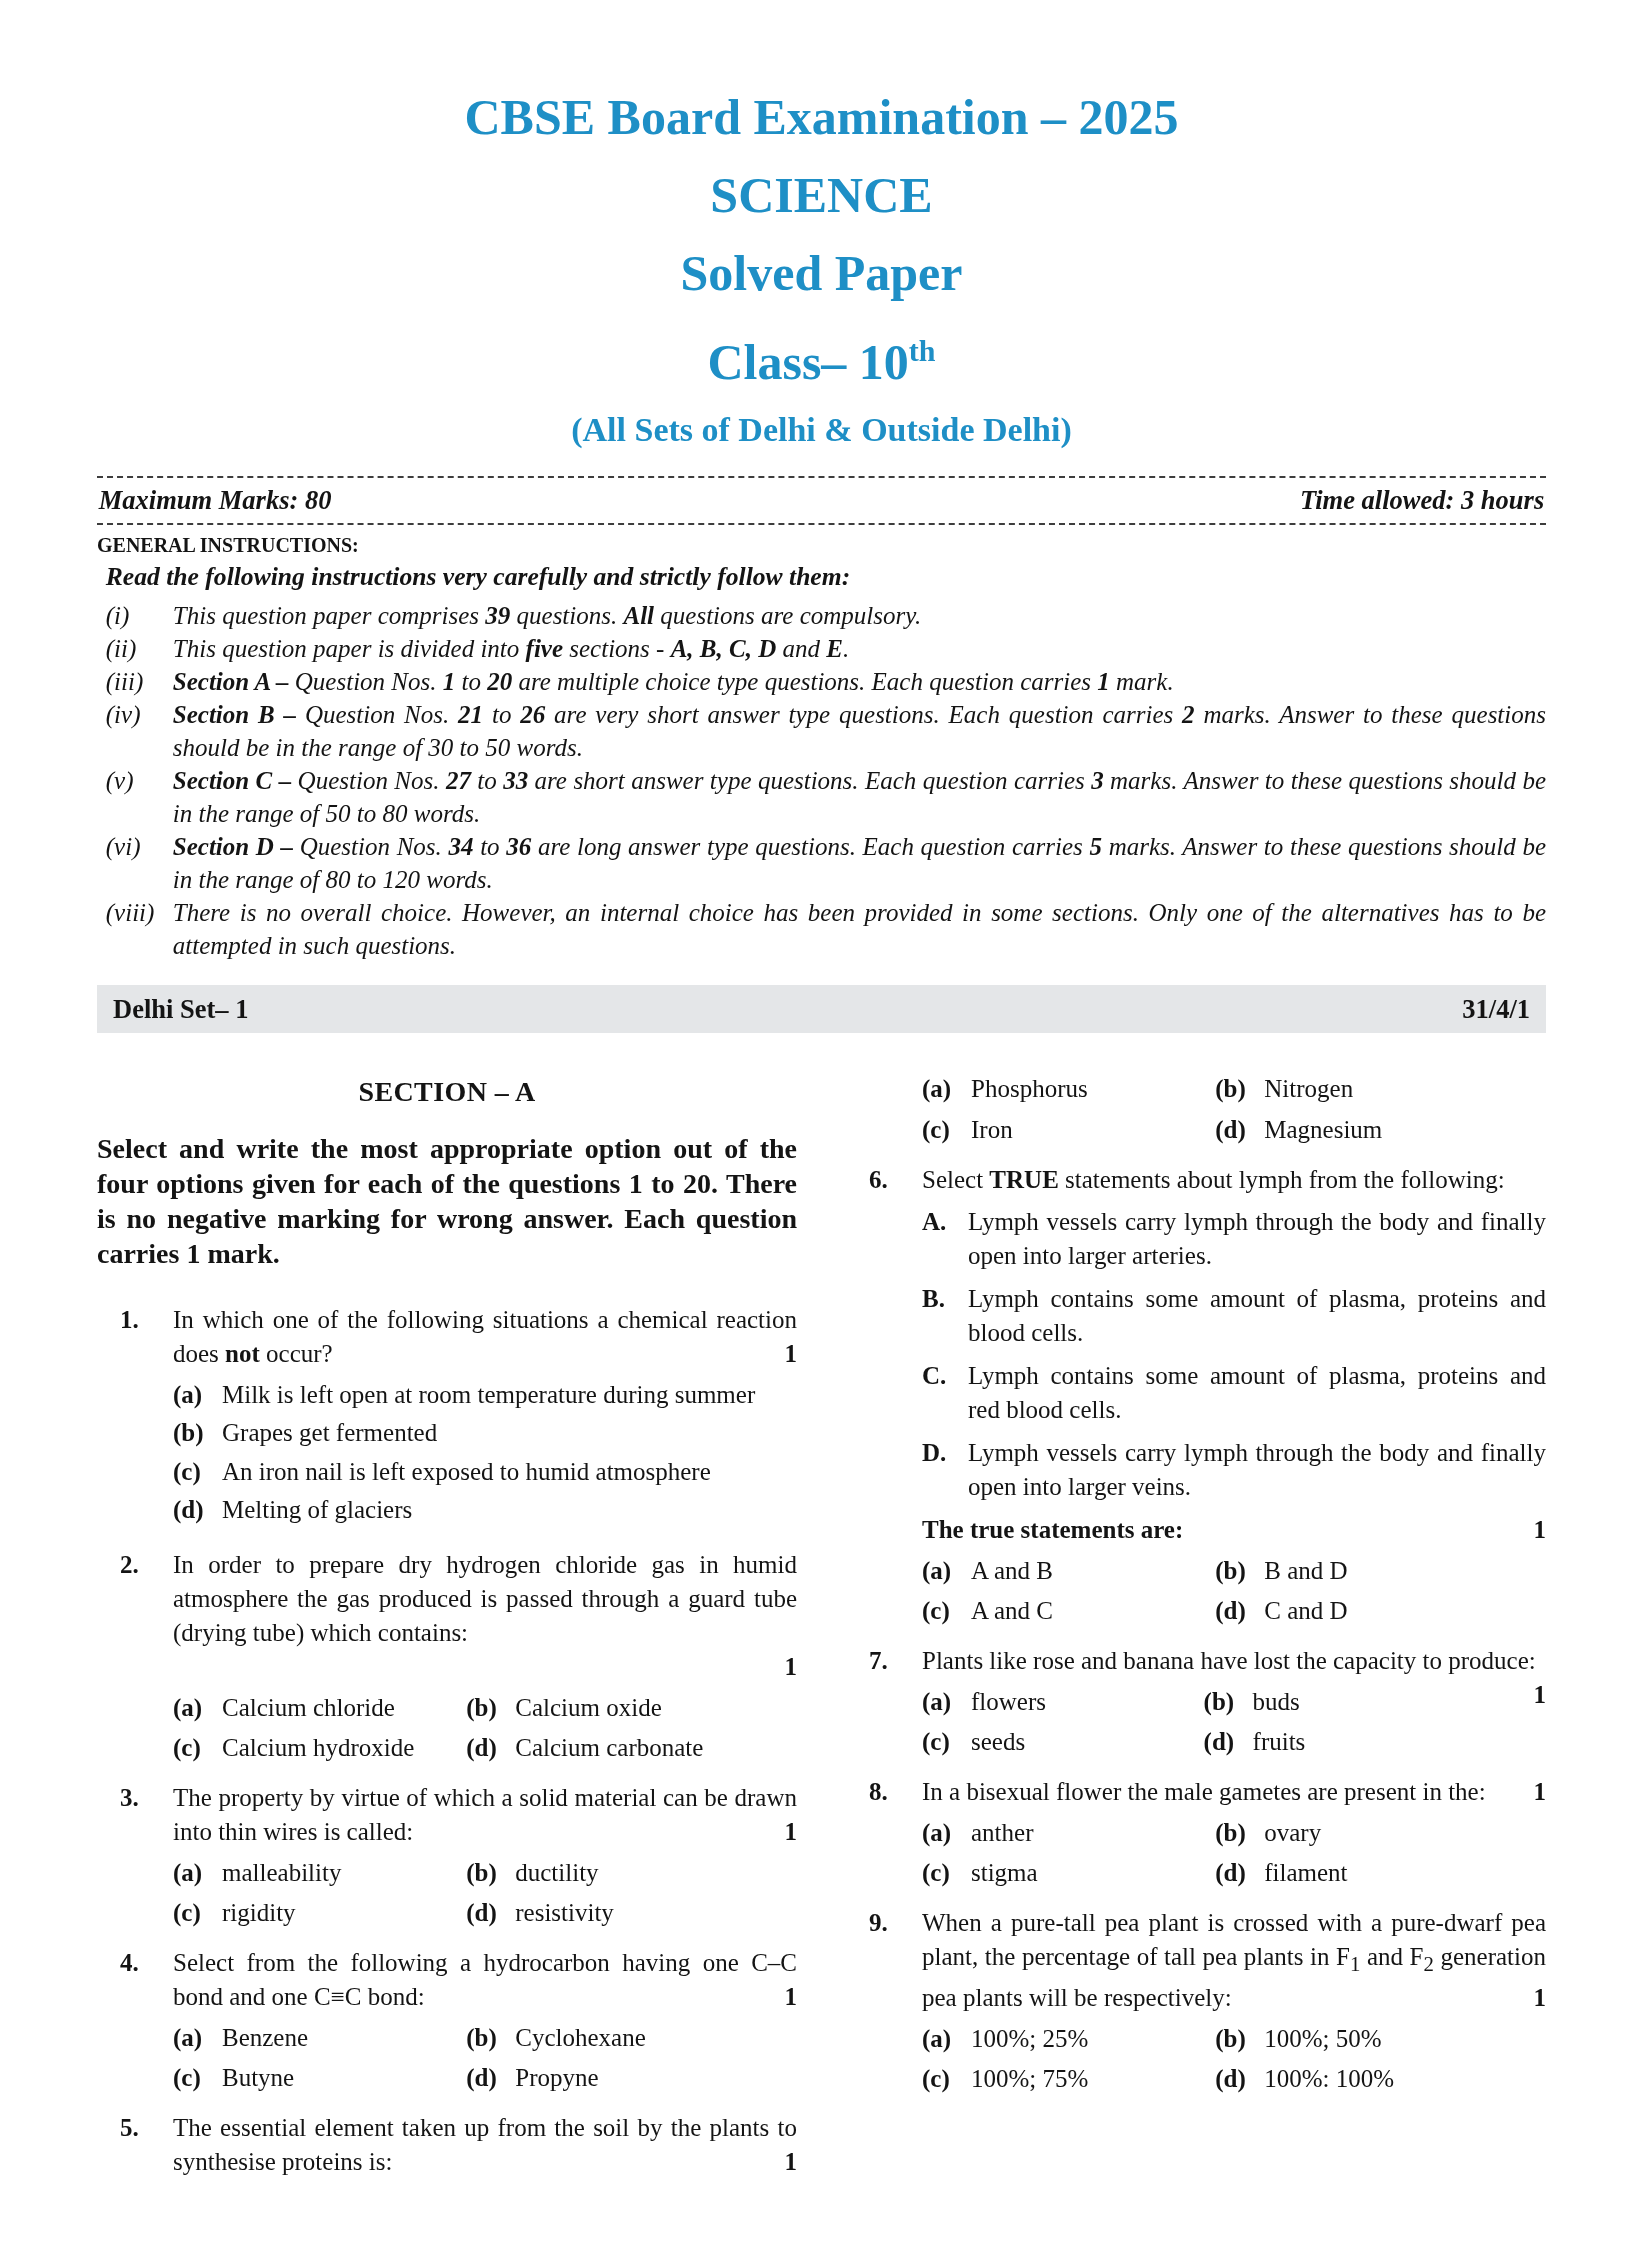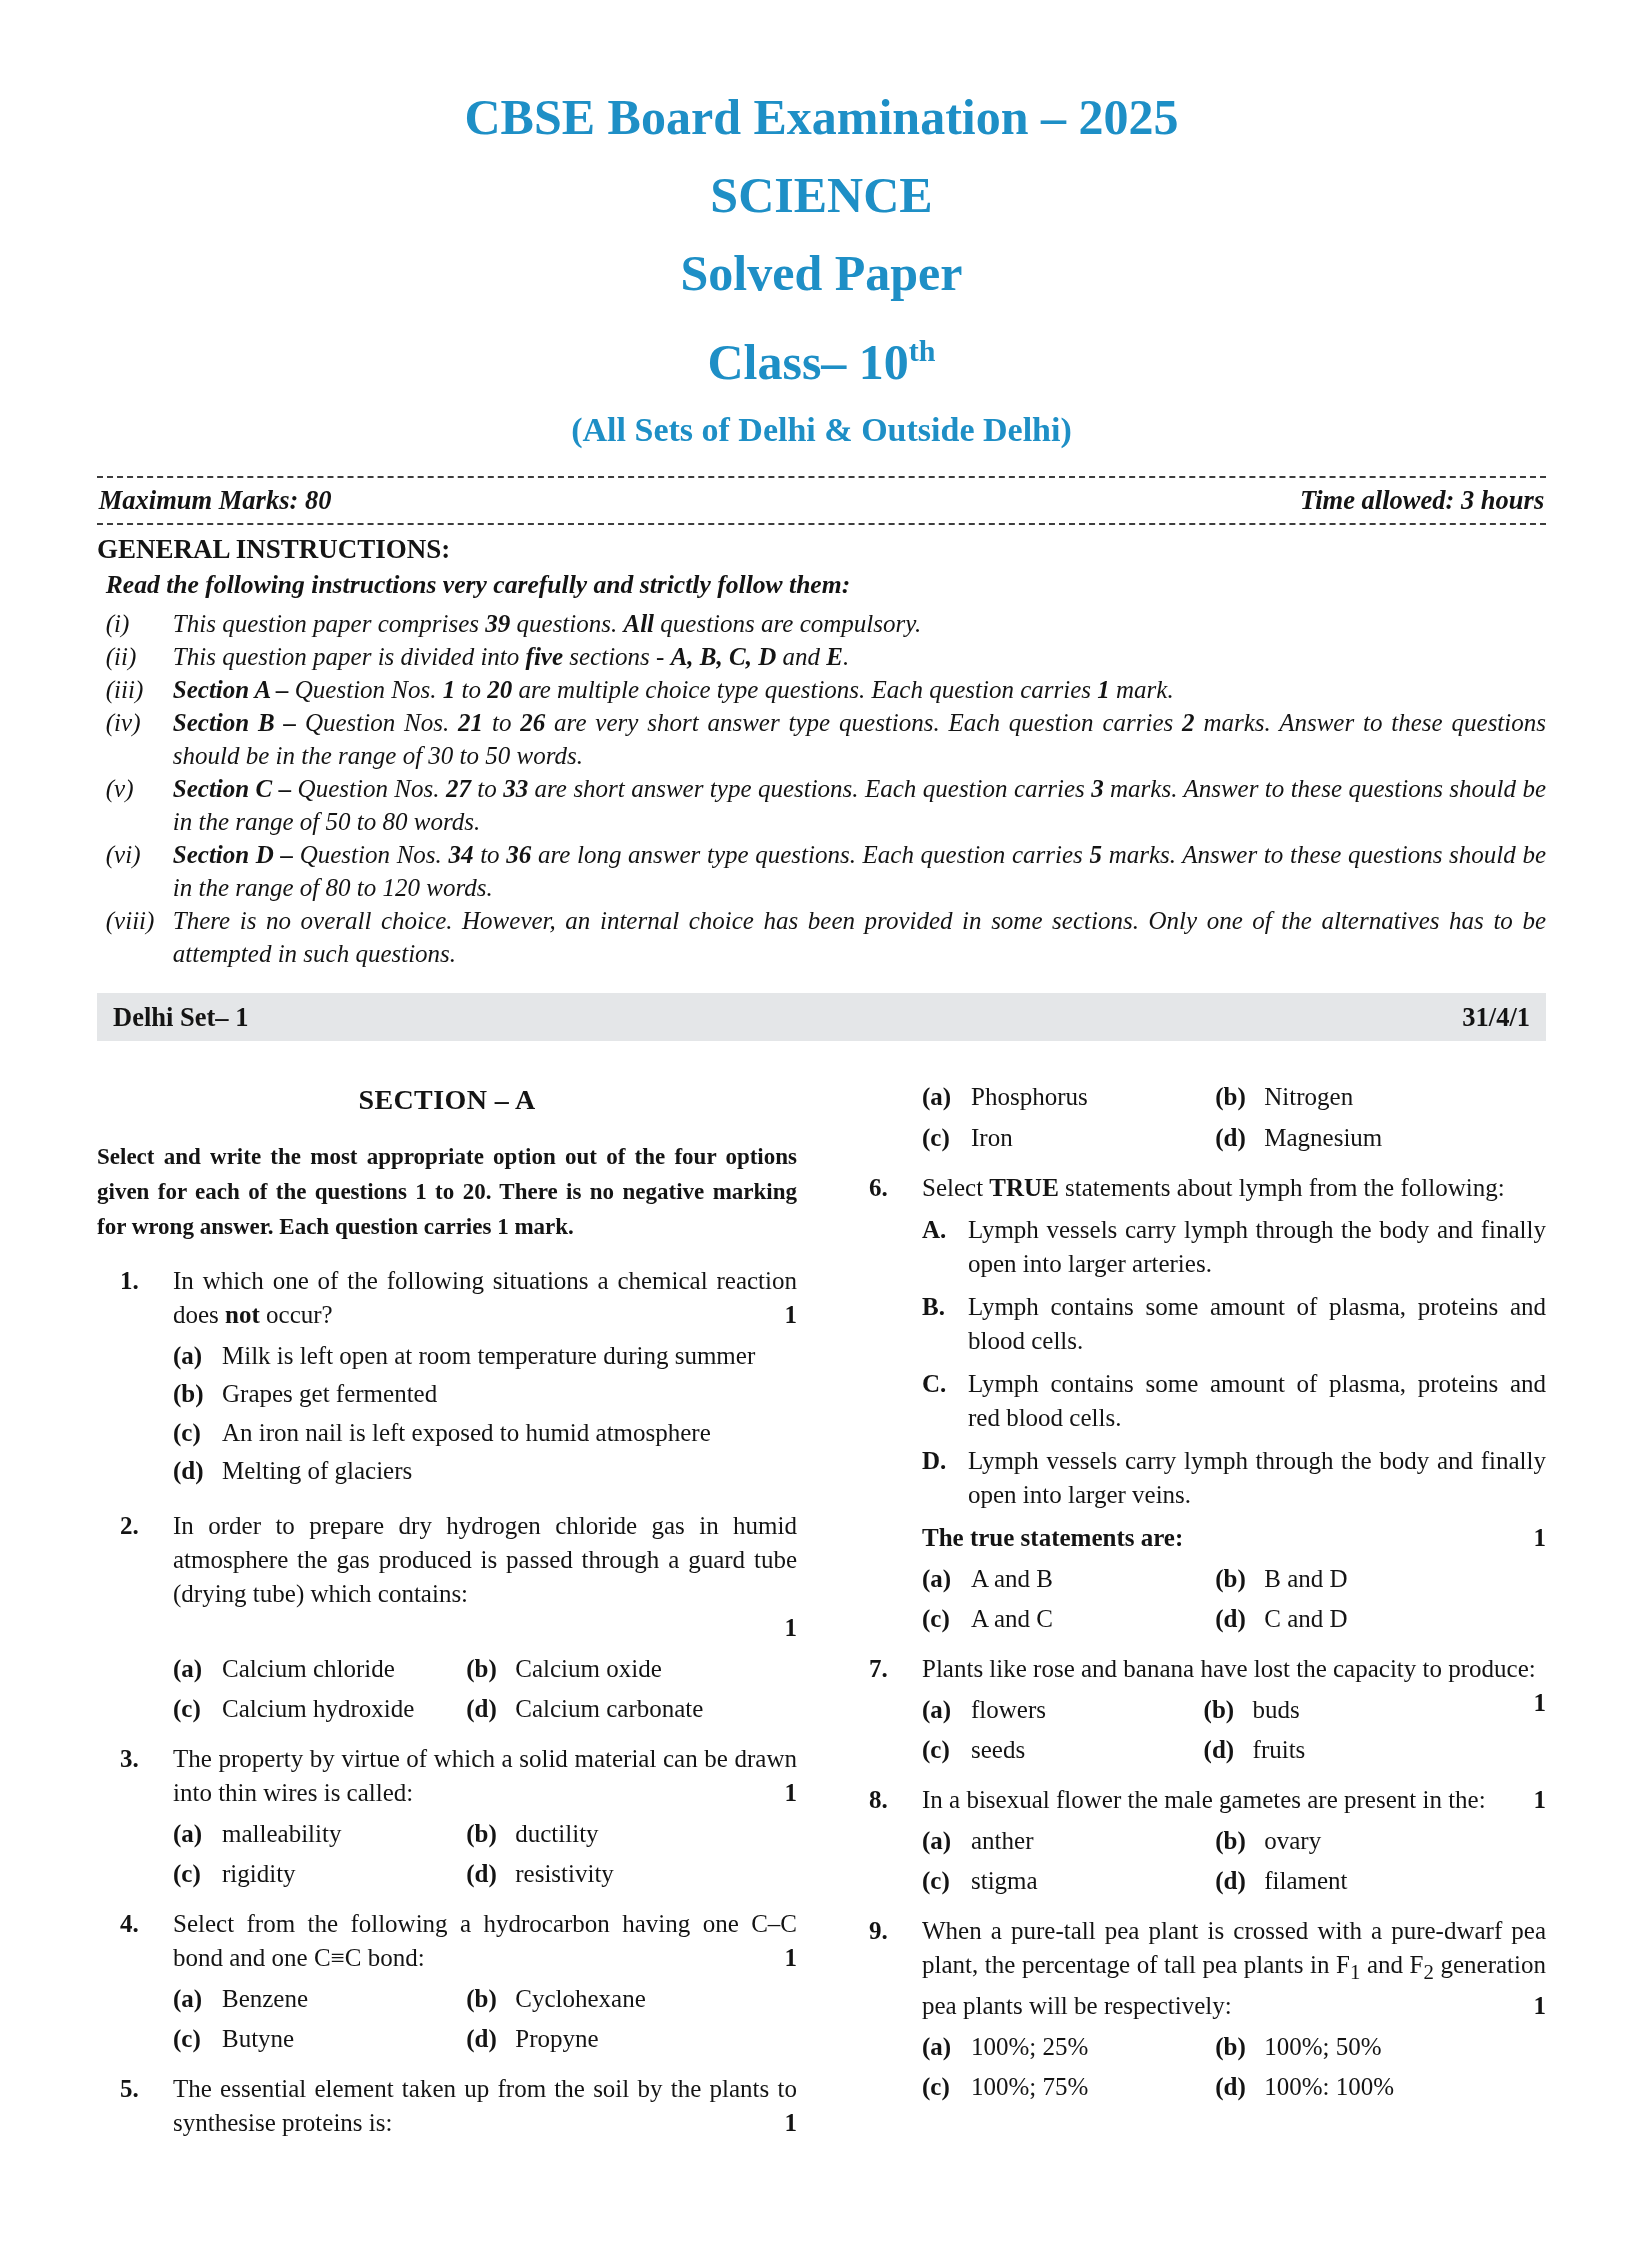--- a/index.html
+++ b/index.html
@@ -8,34 +8,34 @@
   .page{width:1643px;min-height:2258px;padding:78px 97px 44px;box-sizing:border-box;}
 
   .title-block{text-align:center;margin-bottom:26.5px;}
   .title-line{color:var(--accent);font-weight:700;font-size:50px;line-height:78px;}
   .title-line sup{font-size:0.6em;}
   .subtitle{color:var(--accent);font-weight:700;font-size:34px;margin-top:10.6px;text-align:center;}
 
   .dashed{border-top:2.6px dashed #3d3d3d;height:0;}
   .meta-row{display:flex;justify-content:space-between;font-style:italic;font-weight:700;font-size:26.5px;padding:7px 1.8px;}
 
-  .instructions h2{font-size:27px;font-weight:700;margin:8.8px 0 5.3px;}
+  .instructions h2{font-size:20px;font-weight:700;margin:8.8px 0 5.3px;}
   .inst-intro{font-size:25.6px;font-weight:700;font-style:italic;padding-left:8.8px;margin:0 0 7px;}
   .inst-item{display:flex;font-style:italic;font-size:25px;line-height:33px;padding-left:8.8px;}
   .inst-label{width:67px;flex-shrink:0;}
   .inst-text{flex:1;text-align:justify;}
   .b{font-weight:700;}
 
   .set-bar{margin-top:23px;background:var(--bar);display:flex;justify-content:space-between;align-items:center;font-weight:700;font-size:26.5px;padding:8.8px 16px;gap:32px;}
 
   .columns{display:flex;gap:49px;margin-top:32px;}
   .col{flex:1;min-width:0;}
 
   .sec-heading{text-align:center;font-weight:700;font-size:28px;margin:10.6px 0 23px;letter-spacing:0.4px;}
-  .sec-intro{font-weight:700;font-size:23px;line-height:35px;text-align:justify;margin-bottom:20px;}
+  .sec-intro{font-weight:700;font-size:28px;line-height:35px;text-align:justify;margin-bottom:32px;}
 
   .question{display:flex;margin-bottom:16px;font-size:25px;line-height:34px;}
   .q-num{width:76px;flex-shrink:0;padding-left:23px;box-sizing:border-box;}
   .q-body{flex:1;min-width:0;}
   .q-text{text-align:justify;}
   .marks{float:right;font-weight:700;margin-left:12.4px;}
   .marks-line{text-align:right;font-weight:700;}
   .statement{display:flex;margin-top:8.8px;}
   .st-label{width:46px;flex-shrink:0;font-weight:700;}
   .st-text{flex:1;text-align:justify;}

